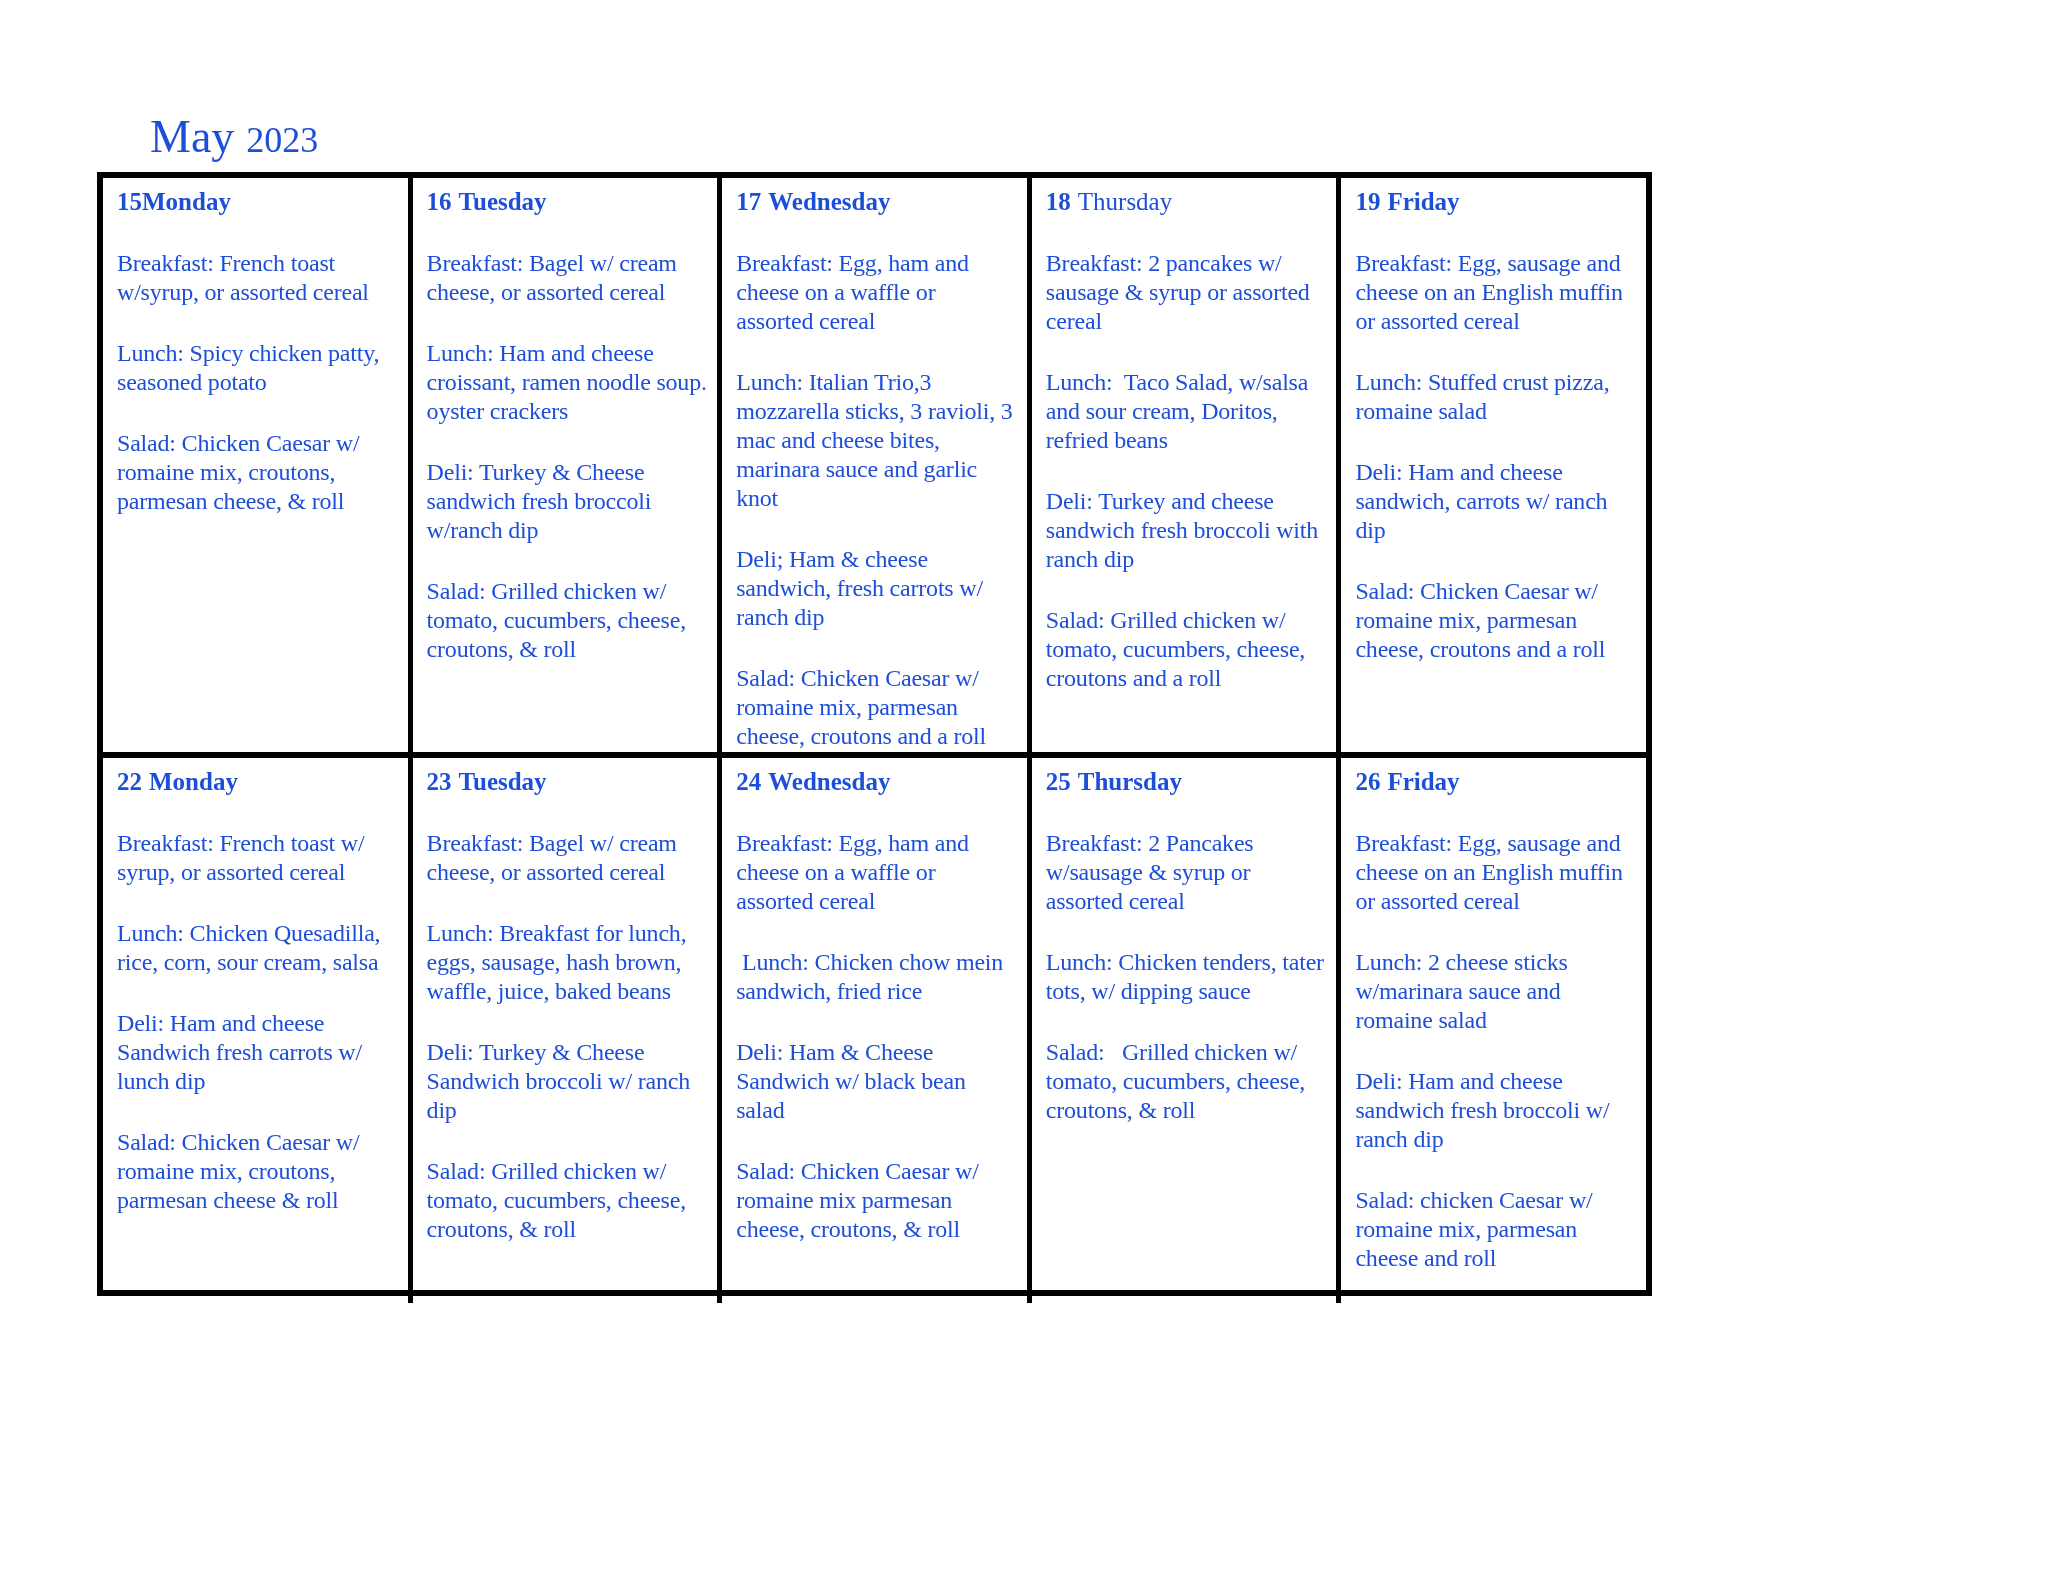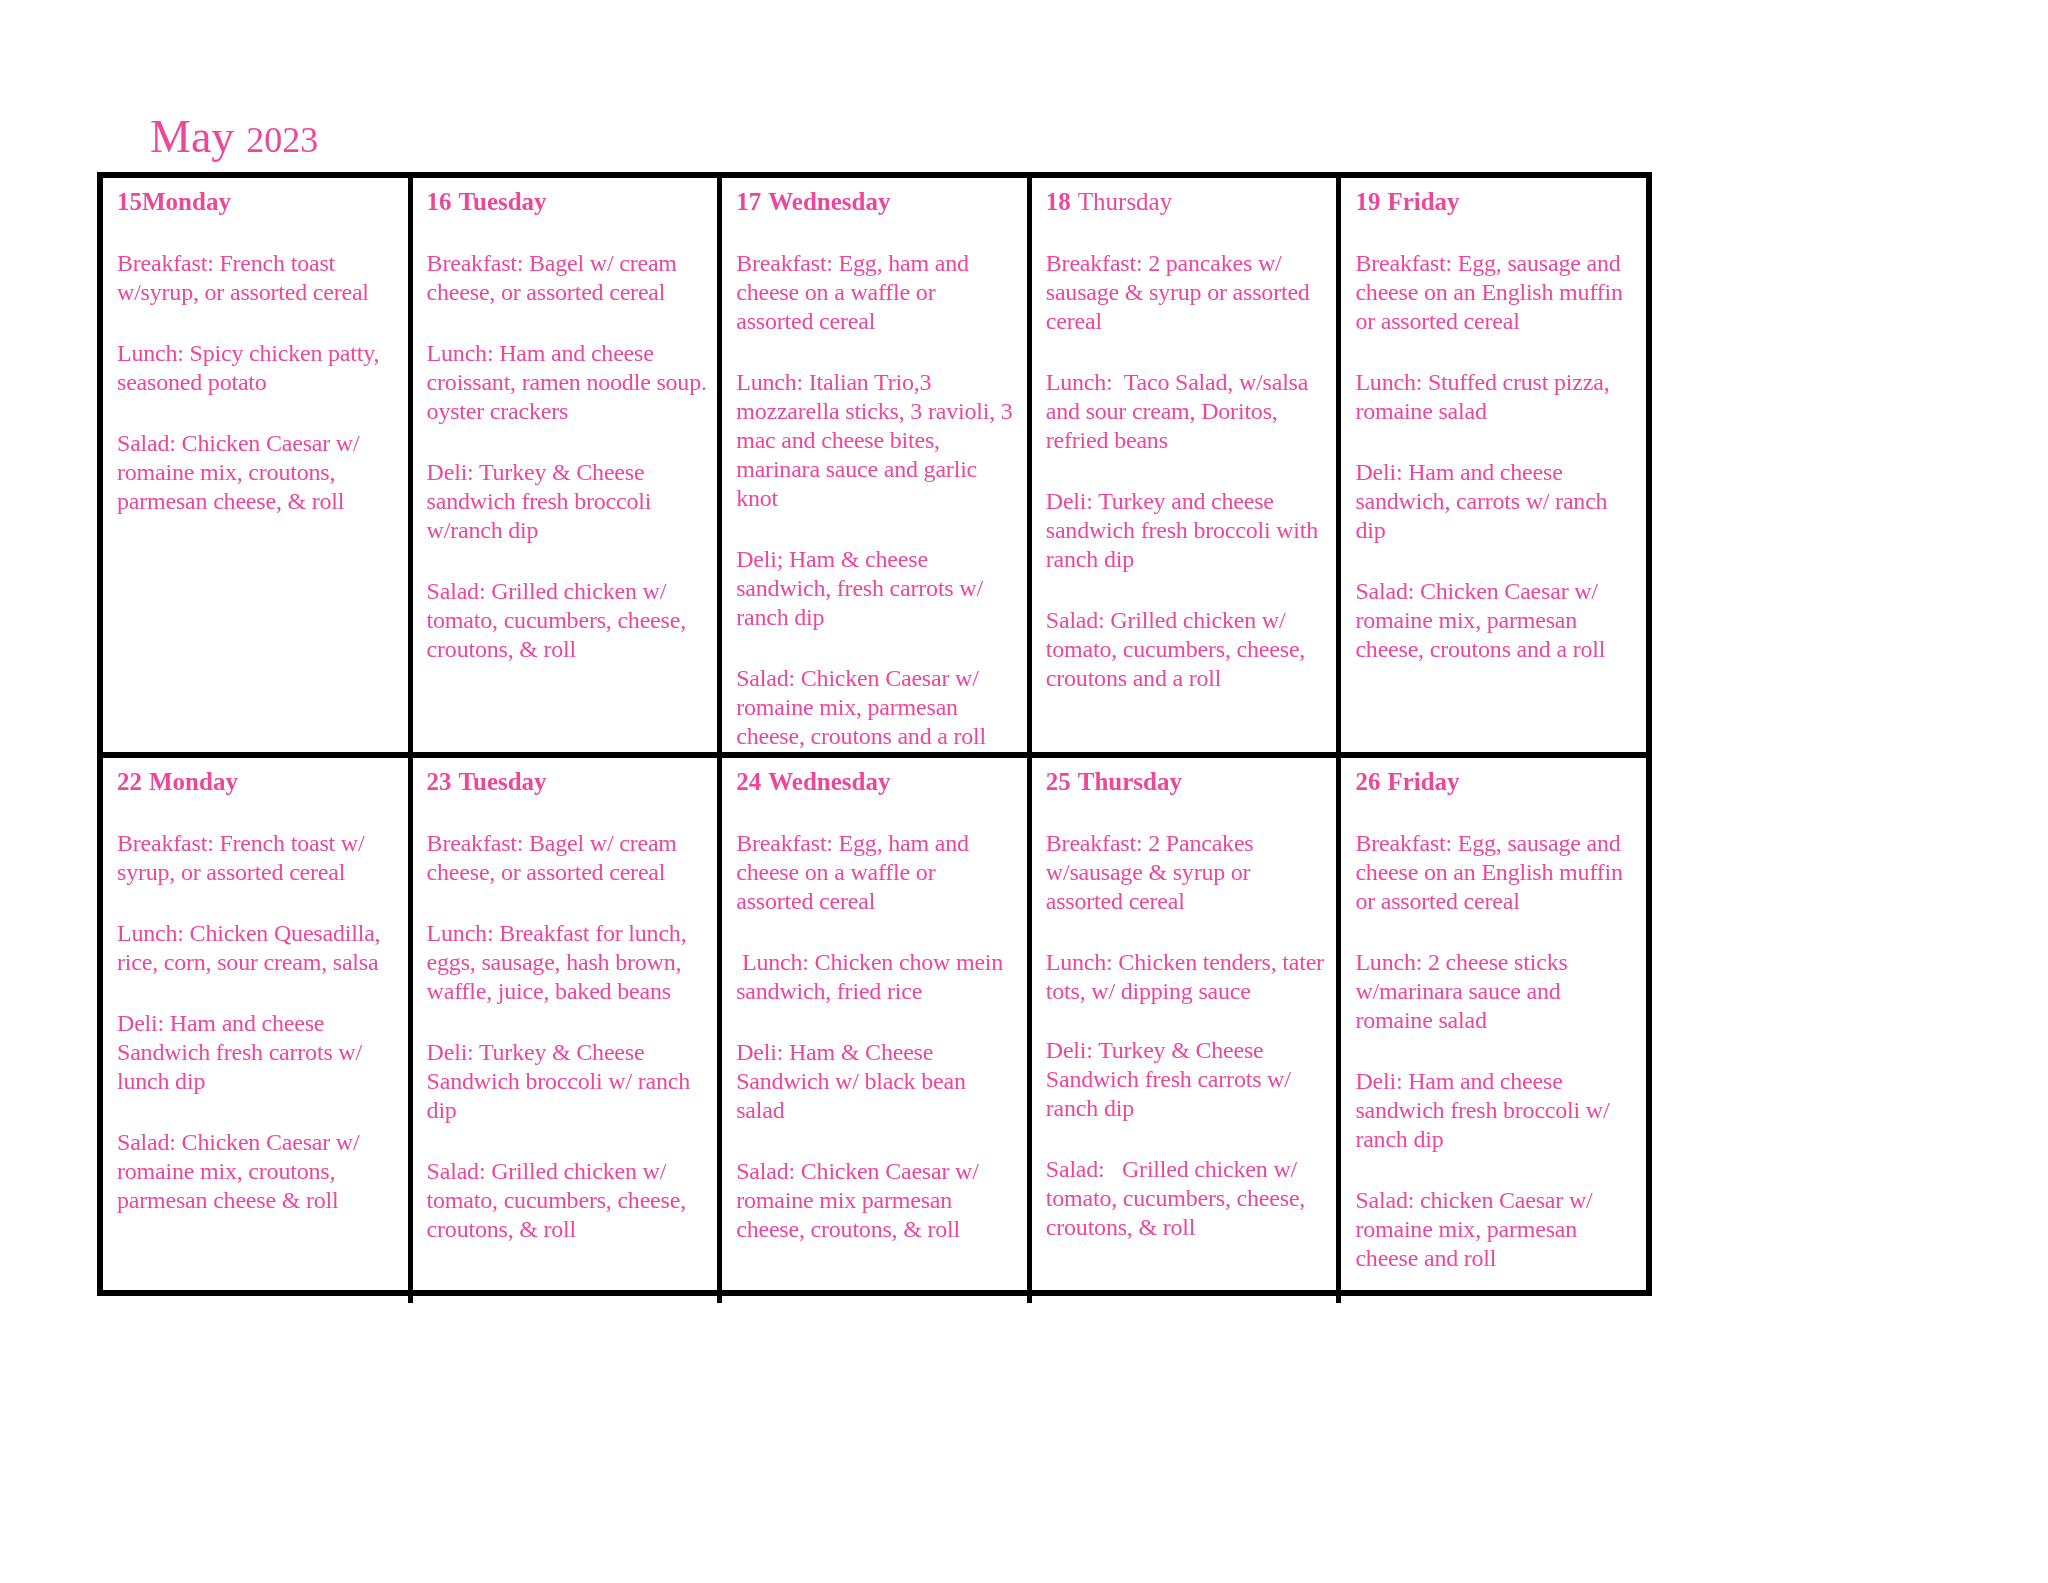--- a/index.html
+++ b/index.html
@@ -2,21 +2,21 @@
 <html><head>
 <meta charset="utf-8">
 <style>
   * { margin: 0; padding: 0; box-sizing: border-box; }
   html, body { background: #ffffff; }
   .page {
     position: relative;
     width: 2048px;
     height: 1583px;
     background: #ffffff;
-    color: #ec4899;
+    color: #1d4ed8;
     font-family: "Liberation Serif", serif;
     overflow: hidden;
   }
   .title {
     position: absolute;
     left: 150px;
     top: 112px;
     white-space: nowrap;
   }
   .title-month {
@@ -147,21 +147,20 @@
         <p class="para">Breakfast: Egg, ham and cheese on a waffle or assorted cereal</p>
         <p class="para"> Lunch: Chicken chow mein sandwich, fried rice</p>
         <p class="para">Deli: Ham &amp; Cheese Sandwich w/ black bean salad</p>
         <p class="para">Salad: Chicken Caesar w/ romaine mix parmesan cheese, croutons, &amp; roll</p>
       </div>
 
       <div class="cell">
         <div class="day-header"><span class="day-num">25</span><span class="day-name">Thursday</span></div>
         <p class="para">Breakfast: 2 Pancakes w/sausage &amp; syrup or assorted cereal</p>
         <p class="para">Lunch: Chicken tenders, tater tots, w/ dipping sauce</p>
-        <p class="para extra-gap">Deli: Turkey &amp; Cheese Sandwich fresh carrots w/ ranch dip</p>
         <p class="para">Salad:   Grilled chicken w/ tomato, cucumbers, cheese, croutons, &amp; roll</p>
       </div>
 
       <div class="cell">
         <div class="day-header"><span class="day-num">26</span><span class="day-name">Friday</span></div>
         <p class="para">Breakfast: Egg, sausage and cheese on an English muffin or assorted cereal</p>
         <p class="para">Lunch: 2 cheese sticks w/marinara sauce and romaine salad</p>
         <p class="para">Deli: Ham and cheese sandwich fresh broccoli w/ ranch dip</p>
         <p class="para">Salad: chicken Caesar w/ romaine mix, parmesan cheese and roll</p>
       </div>

